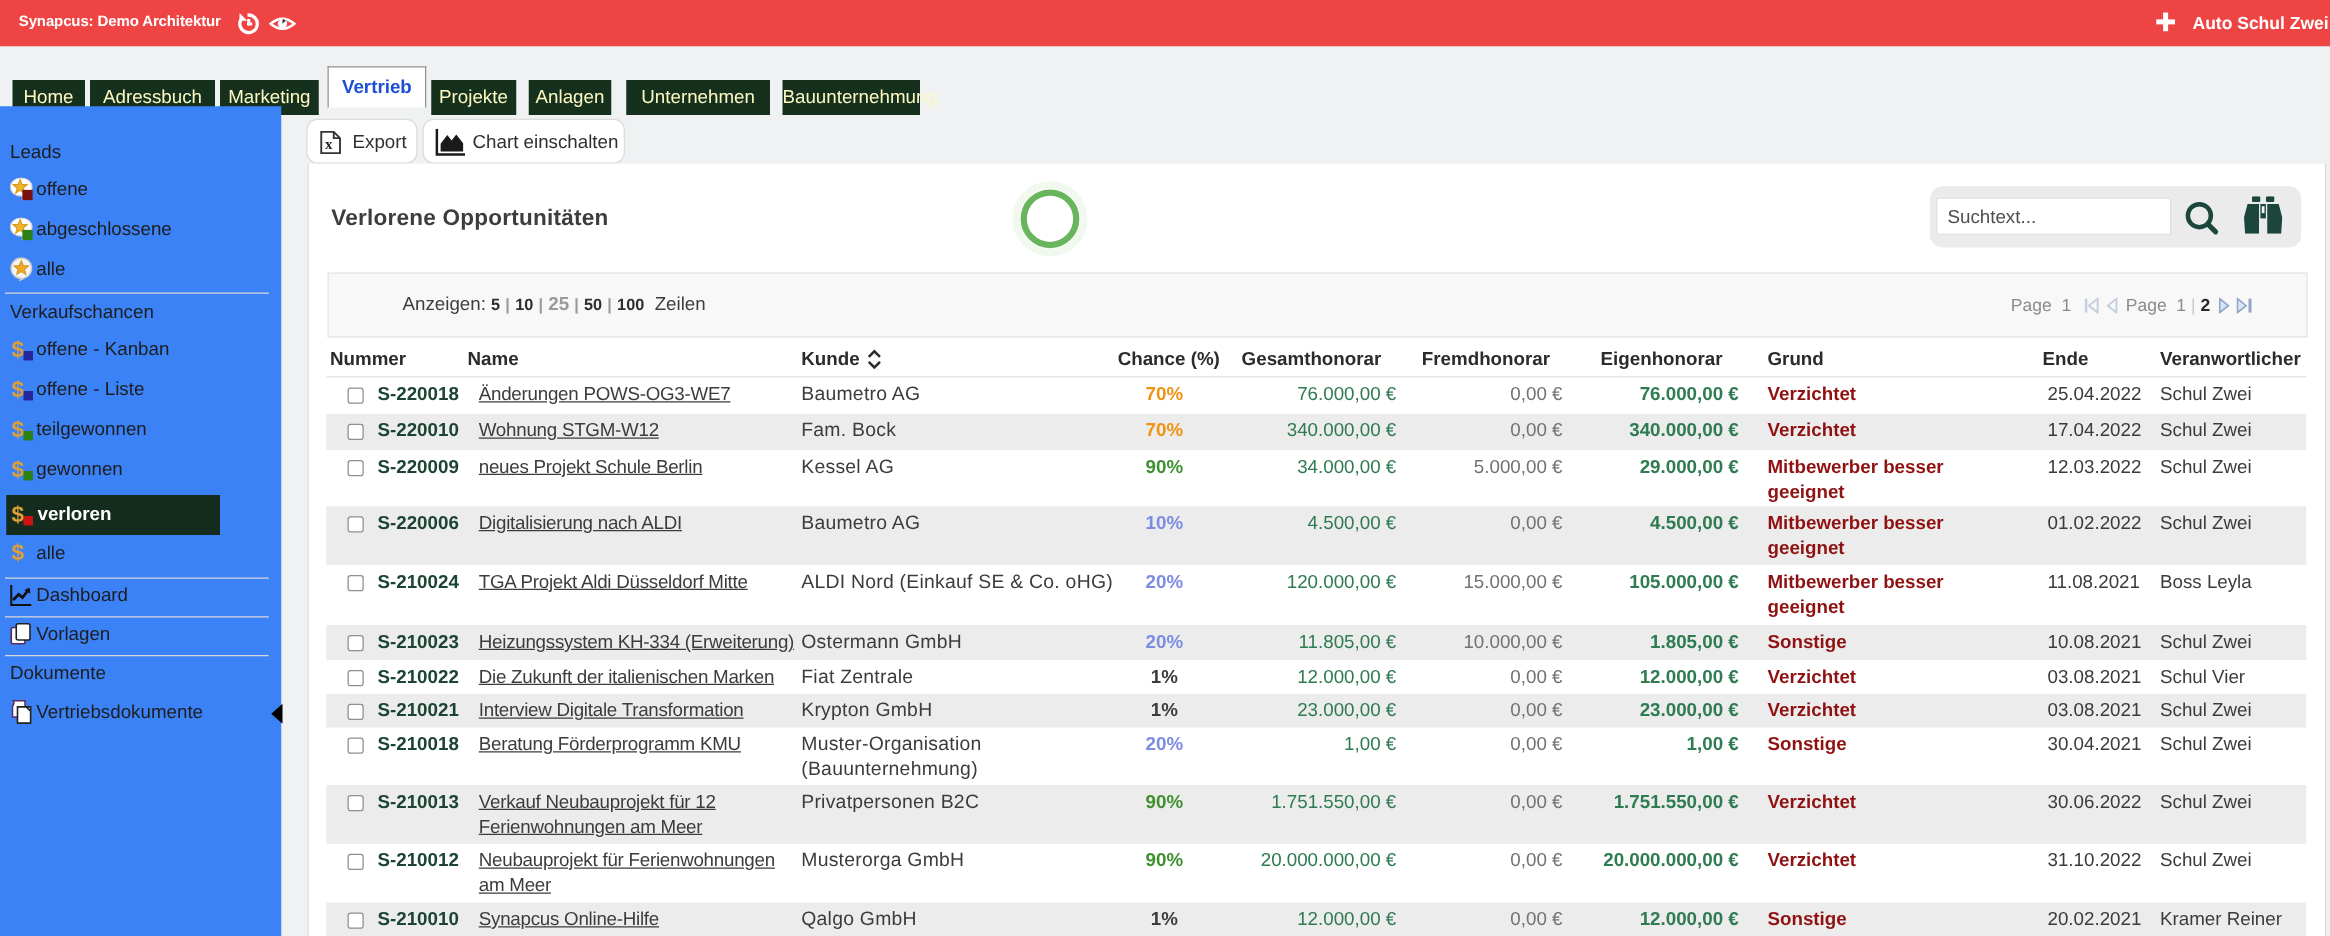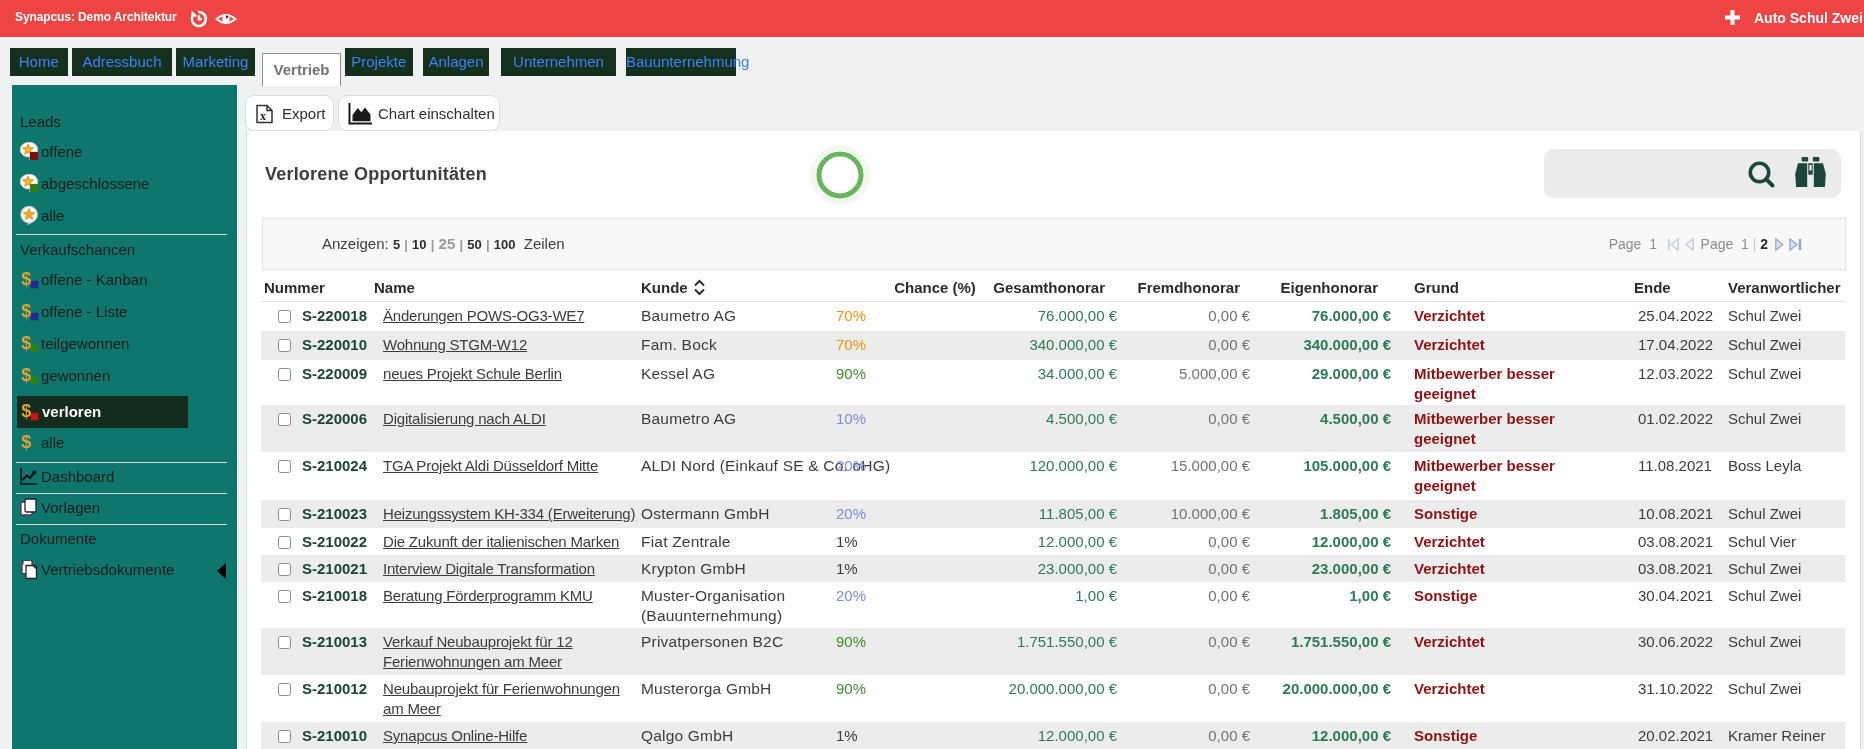--- a/index.html
+++ b/index.html
@@ -1,31 +1,31 @@
 <!DOCTYPE html>
 <html><head><meta charset="utf-8">
 <style>
 * { margin:0; padding:0; box-sizing:border-box; }
 html,body { width:1864px; height:749px; overflow:hidden; }
 body { font-family:"Liberation Sans", sans-serif; background:#eff1f3; position:relative; }
 .topbar { position:absolute; left:0; top:0; width:1864px; height:37px; background:#ef4444; }
 .tb-title { position:absolute; left:15px; top:10px; color:#fff; font-size:12px; font-weight:bold; letter-spacing:-0.1px; }
 .tb-right { position:absolute; left:1754px; top:10px; color:#fff; font-size:14px; font-weight:bold; }
 .tb-ic { position:absolute; top:9px; }
-.sidebar { position:absolute; left:12px; top:85px; width:225px; height:664px; background:#0f766e; }
+.sidebar { position:absolute; left:0; top:85px; width:225px; height:664px; background:#3b82f6; }
 .sh { position:absolute; left:8px; font-size:15px; color:#1d1d1d; line-height:22px; }
 .sit { position:absolute; left:29px; font-size:15px; color:#1d1d1d; line-height:22px; }
 .sic { position:absolute; left:7px; height:22px; }
 .sic svg { vertical-align:middle; }
 .ssel { position:absolute; left:5px; top:311px; width:171px; height:32px; background:#142c1d; }
 .selt { color:#fff; font-weight:bold; top:316px !important; left:30px; }
 .ssep { position:absolute; left:4px; width:211px; height:1px; background:#d8d8d8; }
 .collapse { position:absolute; left:217px; top:563px; width:0; height:0; border-top:8px solid transparent; border-bottom:8px solid transparent; border-right:9px solid #000; }
-.tab { position:absolute; top:48px; height:28px; background:#16301e; color:#3b82f6; font-size:15px; text-align:center; line-height:28px; }
-.atab { top:53px; height:33px; background:#fff; color:#737373; font-weight:bold; line-height:31px; border:1px solid #8f8f8f; border-bottom:none; }
+.tab { position:absolute; top:64px; height:28px; background:#16301e; color:#fef9c3; font-size:15px; text-align:center; line-height:28px; }
+.atab { top:53px; height:33px; background:#fff; color:#1d4ed8; font-weight:bold; line-height:31px; border:1px solid #8f8f8f; border-bottom:none; }
 .btn { position:absolute; top:95px; height:36px; background:#fff; border:1px solid #dcdcdc; border-radius:9px; font-size:15px; color:#2f2f2f; }
 .panel { position:absolute; left:246px; top:131px; width:1615px; height:618px; background:#fff; border-left:1px solid #d9d9d9; border-right:1px solid #d9d9d9; }
 .hdg { position:absolute; left:18px; top:33px; font-size:18px; font-weight:bold; color:#3d3d3d; letter-spacing:0.2px; }
 .searchbox { position:absolute; left:1297px; top:17.5px; width:297px; height:49px; background:#ebebeb; border-radius:10px; }
 .sinput { position:absolute; left:5px; top:9.5px; width:188px; height:30px; background:#fff; border:1px solid #e0e0e0; border-radius:2px; font-size:15px; color:#4a4a4a; padding-left:8px; line-height:28px; font-family:"Liberation Sans",sans-serif; }
 .sinput::placeholder { color:#4f4f4f; opacity:1; }
 .abar { position:absolute; left:15px; top:87px; width:1584px; height:52px; background:#f8f8f8; border:1px solid #e3e3e3; }
 .anz { position:absolute; left:59px; top:16px; font-size:15px; color:#3e3e3e; }
 .anz b { font-size:13px; color:#2e2e2e; }
 .anz .sel { color:#9a9a9a; font-weight:bold; }
@@ -34,21 +34,21 @@
 .pgn b { color:#2a2a2a; }
 .pgn svg { vertical-align:-2px; margin:0 2px; }
 .thead { position:absolute; font-size:15px; font-weight:bold; color:#2b2b2b; top:278px; line-height:20px; }
 .hline { position:absolute; left:261px; top:301px; width:1584px; height:1px; background:#dedede; }
 .stripe { position:absolute; left:261px; width:1584px; background:#ececec; }
 .cell { position:absolute; font-size:15px; line-height:20px; color:#3c3c3c; }
 .cb { position:absolute; left:278px; width:13px; height:13px; border:1px solid #8e8e8e; border-radius:2.5px; background:#fff; }
 .num { left:302px; font-weight:bold; color:#1c4433; }
 .nm { left:383px; letter-spacing:-0.2px;text-decoration:underline; }
 .kd { left:641px; font-size:15.5px; letter-spacing:0.2px; }
-.ch { left:836px; width:79px; text-align:left; font-weight:normal; }
+.ch { left:892px; width:79px; text-align:center; font-weight:bold; }
 .g1 { left:980px; width:137px; text-align:right; color:#2f7b52; }
 .g2 { left:1113px; width:137px; text-align:right; color:#737373; }
 .g3 { left:1254px; width:137px; text-align:right; color:#2f7b52; font-weight:bold; }
 .gr { left:1414px; font-weight:bold; color:#8f1111; }
 .en { left:1638px; }
 .rp { left:1728px; }
 </style></head>
 <body>
 <div class="topbar">
   <div class="tb-title">Synapcus: Demo Architektur</div>
@@ -165,20 +165,21 @@
 <div class="sit" style="top:474px">Vertriebsdokumente</div>
 </div>
 <div class="collapse"></div>
 <div class="panel">
   <div class="hdg">Verlorene Opportunitäten</div>
   <svg style="position:absolute;left:563px;top:14px" width="60" height="60" viewBox="0 0 60 60">
       <circle cx="30" cy="30" r="27" fill="none" stroke="#f1f8ee" stroke-width="6"></circle>
       <circle cx="30" cy="30" r="21" fill="none" stroke="#69b55e" stroke-width="5"></circle>
     </svg>
   <div class="searchbox">
+    <input class="sinput" value="" placeholder="Suchtext..." style="">
     <svg style="position:absolute;left:204px;top:8px" width="30" height="32" viewBox="0 0 30 32">
         <circle cx="11.5" cy="15.5" r="9.2" fill="none" stroke="#1c453c" stroke-width="3.6"></circle>
         <path d="M18.2 22.2 L24.5 28.5" stroke="#1c453c" stroke-width="4" stroke-linecap="round"></path>
       </svg>
     <svg style="position:absolute;left:251px;top:8px" width="31" height="30" viewBox="0 0 31 30">
         <rect x="6.6" y="0" width="6.6" height="4.6" rx="1" fill="#1c453c"></rect>
         <rect x="17.8" y="0" width="6.6" height="4.6" rx="1" fill="#1c453c"></rect>
         <path d="M3 6.2 L12.2 6.2 L12.2 30 L1.1 30 L0.2 17 Z" fill="#1c453c"></path>
         <path d="M28 6.2 L18.8 6.2 L18.8 30 L29.9 30 L30.8 17 Z" fill="#1c453c"></path>
         <rect x="13.3" y="6.2" width="4.4" height="11.5" fill="#1c453c"></rect>

